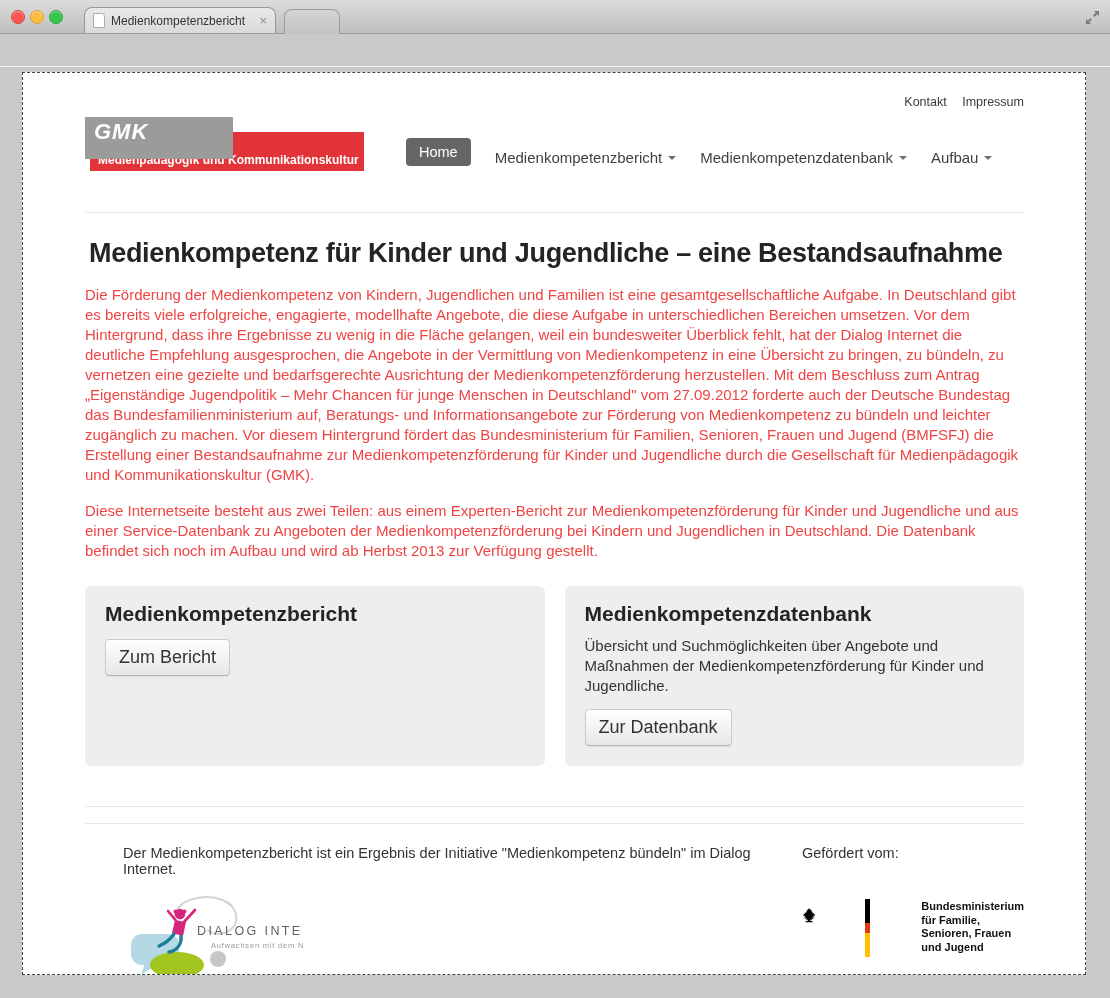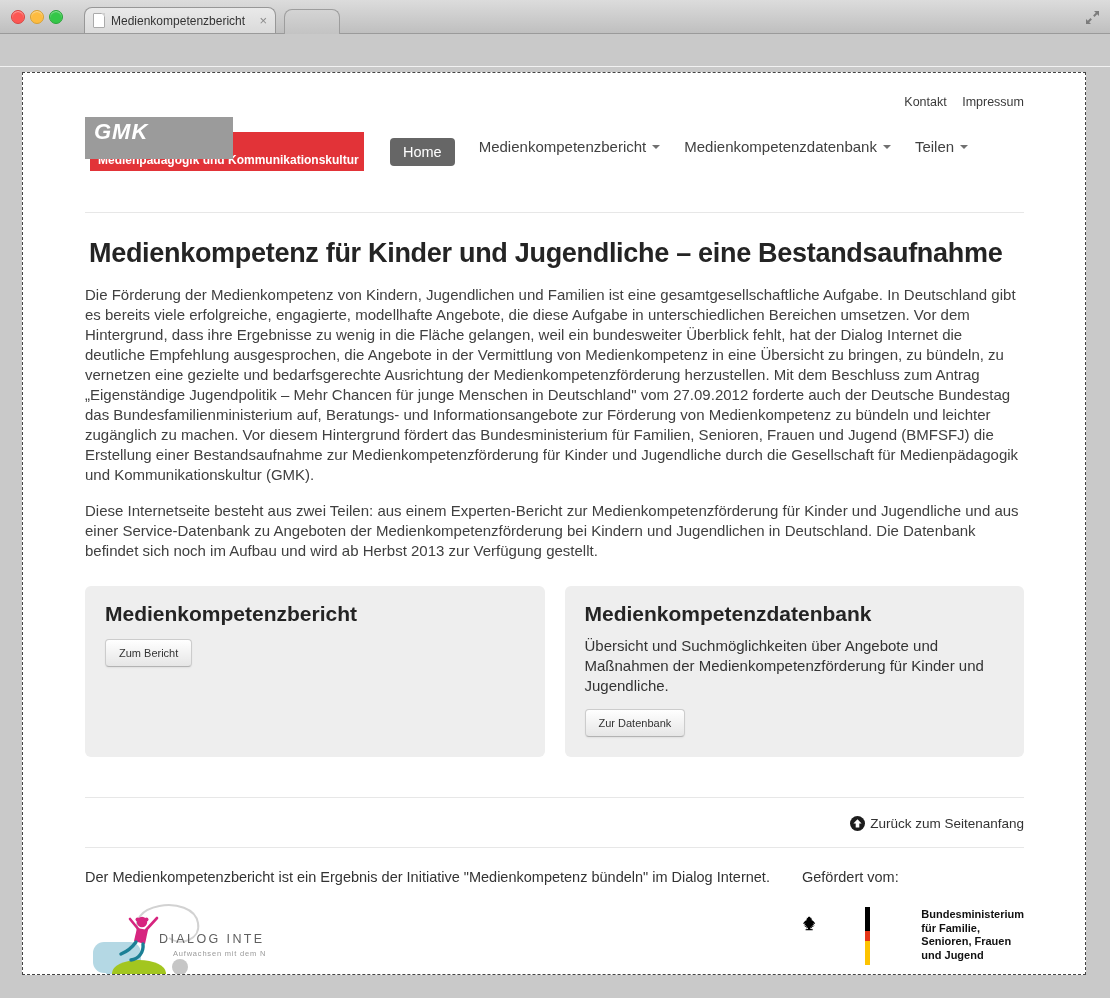--- a/index.html
+++ b/index.html
@@ -54,41 +54,41 @@
   
   .content{padding:22px 62px 0 62px;width:939px;color:#333;}
   .toplinks{text-align:right;font-size:12.5px;color:#3a3a3a;height:16px;}
   .toplinks span{margin-left:12px;}
   .site-header{position:relative;height:62px;margin-top:6px;}
   .gmk{position:absolute;left:0;top:0;width:280px;height:60px;}
   .gmk-red{position:absolute;left:5px;top:15px;width:258px;height:33px;background:#e23338;color:#fff;
     padding:3px 8px;font-weight:bold;font-size:12px;line-height:15px;display:flex;flex-direction:column;justify-content:space-between;white-space:nowrap;}
   .gmk-gray{position:absolute;left:0;top:0;width:148px;height:42px;background:#9b9b9b;color:#fff;
     font-style:italic;font-weight:bold;font-size:22px;line-height:29px;padding-left:9px;box-sizing:border-box;letter-spacing:1px;}
-  .mainnav{position:absolute;left:305px;top:21px;display:flex;align-items:flex-start;}
+  .mainnav{position:absolute;left:321px;top:21px;display:flex;align-items:flex-end;}
   .nav-home{background:#666;color:#fff;font-size:14.5px;padding:6px 13px;border-radius:4px;}
   .nav-item{font-size:15px;color:#414141;margin-left:24px;display:flex;align-items:center;}
   .caret{display:inline-block;width:0;height:0;border-left:4px solid transparent;border-right:4px solid transparent;
     border-top:4px solid #707070;margin-left:6px;}
   .hr{border:none;border-top:1px solid #e7e7e7;margin:0;}
   .hr1{margin-top:33px;}
   h1.pagetitle{font-size:27px;font-weight:bold;color:#242424;margin:25px 0 0 4px;letter-spacing:-.3px;}
-  .para{font-size:15px;line-height:20px;margin:16px 0 0 0;color:#404040;}
+  .para{font-size:15px;line-height:20px;margin:16px 0 0 0;color:#ef4444;}
   .panels{display:flex;gap:20px;margin-top:25px;}
   .panel{flex:1;background:#eee;border-radius:6px;padding:16px 20px 20px;box-sizing:border-box;}
   .panel h2{margin:0;font-size:21px;font-weight:bold;color:#242424;}
   .panel p{margin:10px 0 0 0;font-size:15px;line-height:20px;}
-  .panel-btn{margin-top:13px;display:inline-block;font-size:11px;color:#333;
+  .panel-btn{margin-top:13px;display:inline-block;font-size:18px;color:#333;
     background:linear-gradient(#ffffff,#e6e6e6);border:1px solid #ccc;border-bottom-color:#b3b3b3;
     border-radius:4px;padding:7px 13px;box-shadow:inset 0 1px 0 rgba(255,255,255,.3),0 1px 2px rgba(0,0,0,.06);}
   .hr2{margin-top:40px;}
   .backtop{margin-top:18px;text-align:right;font-size:13.5px;color:#333;}
   .backtop .up{display:inline-block;width:15px;height:15px;border-radius:50%;background:#1d1d1d;vertical-align:-3px;margin-right:5px;}
   .hr3{margin-top:16px;}
-  .footgrid{display:grid;grid-template-columns:1fr 222px;margin-top:21px;column-gap:0;}
+  .footgrid{display:grid;grid-template-columns:1fr 222px;margin-top:21px;column-gap:0;margin-left:38px;}
   .credit,.funded{font-size:14.5px;color:#333;}
   .logo-cell{margin-top:12px;}
   .bmfsfj{display:flex;align-items:flex-start;margin-top:22px;gap:44px;}
   .flagbar{width:5px;height:58px;margin:0 7px 0 5px;flex:none;
     background:linear-gradient(#000 0 24px,#e53517 24px 34px,#fdc300 34px 58px);}
   .bm-text{font-size:11px;font-weight:bold;line-height:13.5px;color:#111;padding-top:1px;}
 </style>
 </head>
 <body>
 
@@ -148,21 +148,21 @@
             <span class="nav-home">Home</span>
             <span class="nav-item">
               <span>Medienkompetenzbericht</span>
               <span class="caret"></span>
             </span>
             <span class="nav-item">
               <span>Medienkompetenzdatenbank</span>
               <span class="caret"></span>
             </span>
             <span class="nav-item">
-              <span>Teilen</span>
+              <span>Aufbau</span>
               <span class="caret"></span>
             </span>
           </nav>
         </div>
 
         <hr class="hr hr1">
 
         <h1 class="pagetitle">Medienkompetenz für Kinder und Jugendliche – eine Bestandsaufnahme</h1>
 
         <p class="para">Die Förderung der Medienkompetenz von Kindern, Jugendlichen und Familien ist eine gesamtgesellschaftliche Aufgabe. In Deutschland gibt es bereits viele erfolgreiche, engagierte, modellhafte Angebote, die diese Aufgabe in unterschiedlichen Bereichen umsetzen. Vor dem Hintergrund, dass ihre Ergebnisse zu wenig in die Fläche gelangen, weil ein bundesweiter Überblick fehlt, hat der Dialog Internet die deutliche Empfehlung ausgesprochen, die Angebote in der Vermittlung von Medienkompetenz in eine Übersicht zu bringen, zu bündeln, zu vernetzen eine gezielte und bedarfsgerechte Ausrichtung der Medienkompetenzförderung herzustellen. Mit dem Beschluss zum Antrag „Eigenständige Jugendpolitik – Mehr Chancen für junge Menschen in Deutschland" vom 27.09.2012 forderte auch der Deutsche Bundestag das Bundesfamilienministerium auf, Beratungs- und Informationsangebote zur Förderung von Medienkompetenz zu bündeln und leichter zugänglich zu machen. Vor diesem Hintergrund fördert das Bundesministerium für Familien, Senioren, Frauen und Jugend (BMFSFJ) die Erstellung einer Bestandsaufnahme zur Medienkompetenzförderung für Kinder und Jugendliche durch die Gesellschaft für Medienpädagogik und Kommunikationskultur (GMK).</p>
@@ -175,25 +175,20 @@
           </div>
           <div class="panel">
             <h2>Medienkompetenzdatenbank</h2>
             <p>Übersicht und Suchmöglichkeiten über Angebote und Maßnahmen der Medienkompetenzförderung für Kinder und Jugendliche.</p>
             <span class="panel-btn">Zur Datenbank</span>
           </div>
         </div>
 
         <hr class="hr hr2">
 
-        <div class="backtop">
-          <span class="up"><svg width="15" height="15" viewBox="0 0 15 15">
-                <path d="M7.5 3.2 L11.6 7.6 H9.3 V11.6 H5.7 V7.6 H3.4 Z" fill="#fff"></path>
-              </svg></span><span>Zurück zum Seitenanfang</span>
-        </div>
 
         <hr class="hr hr3">
 
         <div class="footgrid">
           <div class="credit">Der Medienkompetenzbericht ist ein Ergebnis der Initiative "Medienkompetenz bündeln" im Dialog Internet.</div>
           <div class="funded">Gefördert vom:</div>
 
           <div class="logo-cell">
             <svg width="180" height="90" viewBox="0 0 180 90">
               <path d="M56 40 C 34 6, 108 -4, 113 26 C 116 42, 96 50, 84 41" stroke="#d2d2d2" stroke-width="2" fill="none"></path>

